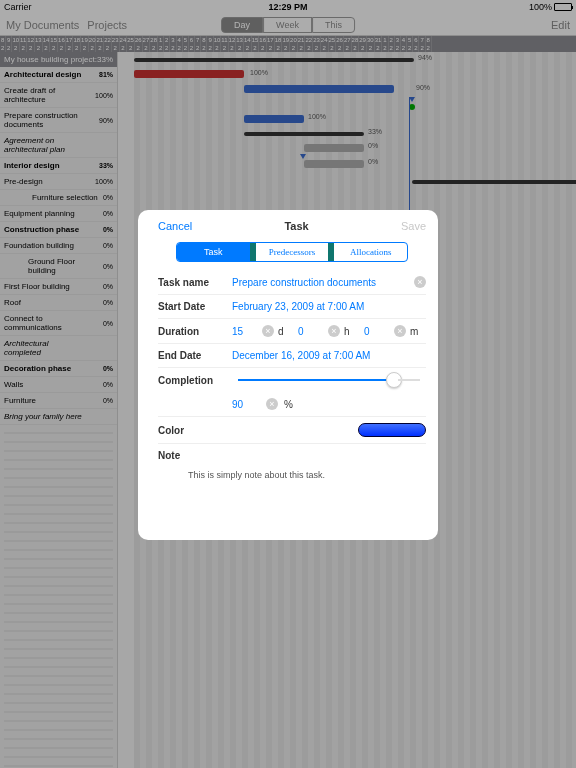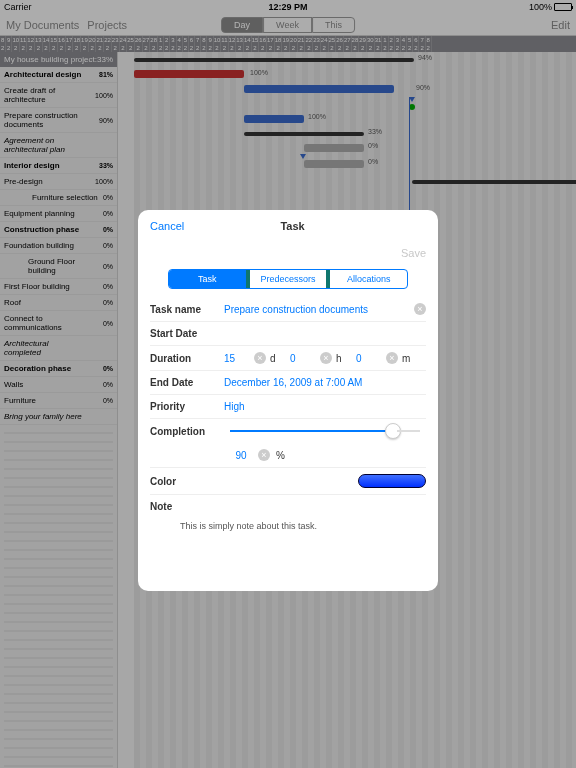--- a/index.html
+++ b/index.html
@@ -39,30 +39,30 @@
 .bar-red { background: #c43030; }
 .bar-blue { background: #3868c8; }
 .bar-gray { background: #aaa; }
 .bar-label { position: absolute; font-size: 7px; color: #555; }
 .arrow-down { position: absolute; width: 0; height: 0; border-left: 3px solid transparent; border-right: 3px solid transparent; border-top: 5px solid #3868c8; }
 .green-dot { position: absolute; width: 6px; height: 6px; background: #0a0; border-radius: 50%; }
 
 .skel-line { height: 2px; background: #ddd; margin: 7px 4px; }
 
 .overlay { position: absolute; inset: 0; background: rgba(0,0,0,0.3); display: flex; align-items: flex-start; justify-content: center; padding-top: 210px; }
-.modal { width: 300px; background: #fff; border-radius: 10px; overflow: hidden; }
+.modal { width: 300px; background: #fff; border-radius: 10px; overflow: hidden; padding-left: 8px; }
 .modal-header { display: flex; justify-content: space-between; padding: 10px 12px; font-size: 11px; }
 .modal-header .cancel { color: #007aff; }
 .modal-header .title { font-weight: 600; color: #333; }
-.modal-header .save { color: #c8c8c8; margin-top: 27px; }
+.modal-header .save { color: #c8c8c8; }
 
 .seg-control { display: flex; margin: 0 30px 8px; border: 1px solid #007aff; border-radius: 4px; overflow: hidden; }
 .seg-control .seg { flex: 1; text-align: center; font-size: 9px; padding: 4px; color: #007aff; }
 .seg-control .seg.active { background: #007aff; color: #fff; }
-.seg-control .seg + .seg { border-left: 4px solid #0f766e; }
+.seg-control .seg + .seg { border-left: 6px solid #0f766e; font-family: Liberation Serif, serif; }
 
 .form { padding: 0 12px; }
 .form-row { display: flex; align-items: center; padding: 6px 0; border-bottom: 1px solid #eee; font-size: 10px; min-height: 24px; }
 .form-row .label { width: 74px; font-weight: 600; color: #333; }
 .form-row .value { flex: 1; color: #007aff; }
 .clear-btn { width: 12px; height: 12px; background: #ccc; border-radius: 50%; color: #fff; font-size: 9px; display: inline-flex; align-items: center; justify-content: center; }
 .dur-input { width: 26px; color: #007aff; }
 .dur-unit { width: 16px; color: #333; }
 .dur-group { display: flex; align-items: center; gap: 4px; flex: 1; }
 
@@ -324,52 +324,49 @@
       <span class="seg">Allocations</span>
     </div>
     <div class="form">
       <div class="form-row">
         <span class="label">Task name</span>
         <span class="value">Prepare construction documents</span>
         <span class="clear-btn">×</span>
       </div>
       <div class="form-row">
         <span class="label">Start Date</span>
+        <span class="value">February 23, 2009 at 7:00 AM</span>
       </div>
       <div class="form-row">
         <span class="label">Duration</span>
         <div class="dur-group">
           <span class="dur-input">15</span>
           <span class="clear-btn">×</span>
           <span class="dur-unit">d</span>
           <span class="dur-input">0</span>
           <span class="clear-btn">×</span>
           <span class="dur-unit">h</span>
           <span class="dur-input">0</span>
           <span class="clear-btn">×</span>
           <span class="dur-unit">m</span>
         </div>
       </div>
       <div class="form-row">
         <span class="label">End Date</span>
         <span class="value">December 16, 2009 at 7:00 AM</span>
       </div>
-      <div class="form-row">
-        <span class="label">Priority</span>
-        <span class="value">High</span>
-      </div>
       <div class="form-row" style="border-bottom:none;">
         <span class="label">Completion</span>
         <div class="slider-track">
           <div class="slider-thumb"></div>
         </div>
       </div>
       <div class="form-row">
         <span class="label"></span>
-        <span class="dur-input" style="text-align:center;width:34px;">90</span>
+        <span class="dur-input" style="text-align:left;width:34px;">90</span>
         <span class="clear-btn">×</span>
         <span class="dur-unit" style="margin-left:6px;">%</span>
       </div>
       <div class="form-row">
         <span class="label">Color</span>
         <div class="color-swatch"></div>
       </div>
       <div class="form-row" style="align-items:flex-start;border-bottom:none;">
         <span class="label">Note</span>
       </div>

